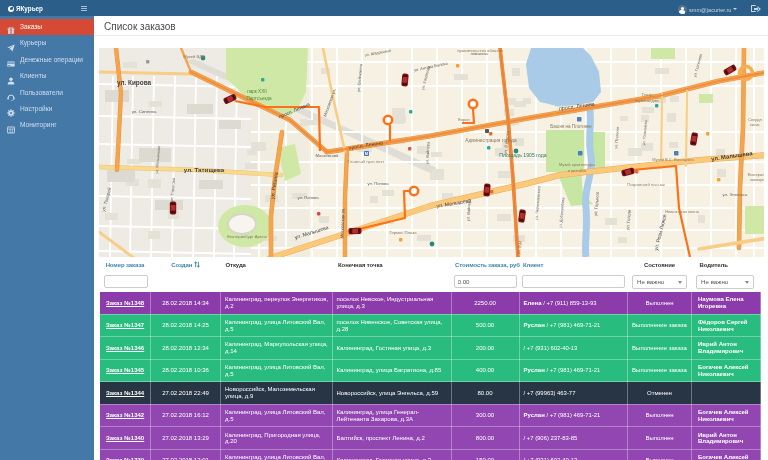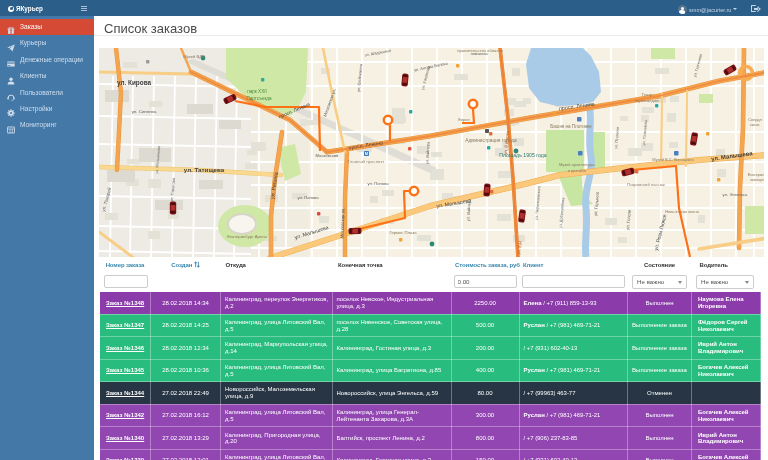--- a/index.html
+++ b/index.html
@@ -18,21 +18,21 @@
 #logout:after { content:""; position:absolute; left:2.5px; top:2px; width:4px; height:1.2px; background:#c9d6e2; }
 #logout:before { content:""; position:absolute; left:4.5px; top:0.8px; width:2.6px; height:2.6px; border-top:1.2px solid #c9d6e2; border-right:1.2px solid #c9d6e2; transform:rotate(45deg); }
 #sidebar { position:absolute; left:0; top:16px; width:94px; height:444px; background:#4478a7; }
 .mi { position:relative; height:16.4px; line-height:16.4px; color:#cfdeee; font-size:6.6px; padding-left:20px; white-space:nowrap; }
 .mi.active { background:#d44a35; color:#fff; height:16.4px; }
 .mi .ic { position:absolute; left:7px; top:4.2px; width:9px; height:8px; }
 .mi svg { vertical-align:middle; }
 #menu { padding-top:3px; }
 #content { position:absolute; left:94px; top:16px; width:674px; height:444px; background:#fff; }
 #chead { position:absolute; left:0; top:0; width:674px; height:19.5px; border-bottom:1px solid #eceaea; }
-#chead span { position:absolute; left:10px; top:5px; font-size:13px; color:#4a4a4a; }
+#chead span { position:absolute; left:10px; top:5px; font-size:10px; color:#4a4a4a; }
 #map { position:absolute; left:99px; top:48px; width:665px; height:209px; background:#f6f1e0; }
 
 #tbl { position:absolute; left:99px; top:256.5px; width:661px; border-collapse:collapse; table-layout:fixed; font-size:6px; }
 #tbl col.c1{width:51px;} #tbl col.c2{width:70px;} #tbl col.c3{width:111.5px;} #tbl col.c4{width:119px;}
 #tbl col.c5{width:68px;} #tbl col.c6{width:108.5px;} #tbl col.c7{width:64px;} #tbl col.c8{width:69px;}
 #tbl th { height:16.5px; font-size:6px; letter-spacing:-0.1px; font-weight:bold; color:#333; vertical-align:middle; text-align:left; padding:0 0 0 5px; border:none; white-space:nowrap; overflow:visible; }
 #tbl th.blu { color:#3a87ad; }
 #tbl th.cen { text-align:center; padding:0; }
 #tbl td.f { height:18.7px; background:#fff; vertical-align:top; padding:1.5px 2px 0 2px; }
 #tbl td { border:1px solid rgba(255,255,255,0.32); vertical-align:middle; padding:2px 2px 2px 4px; color:#fff; line-height:1.12; }

